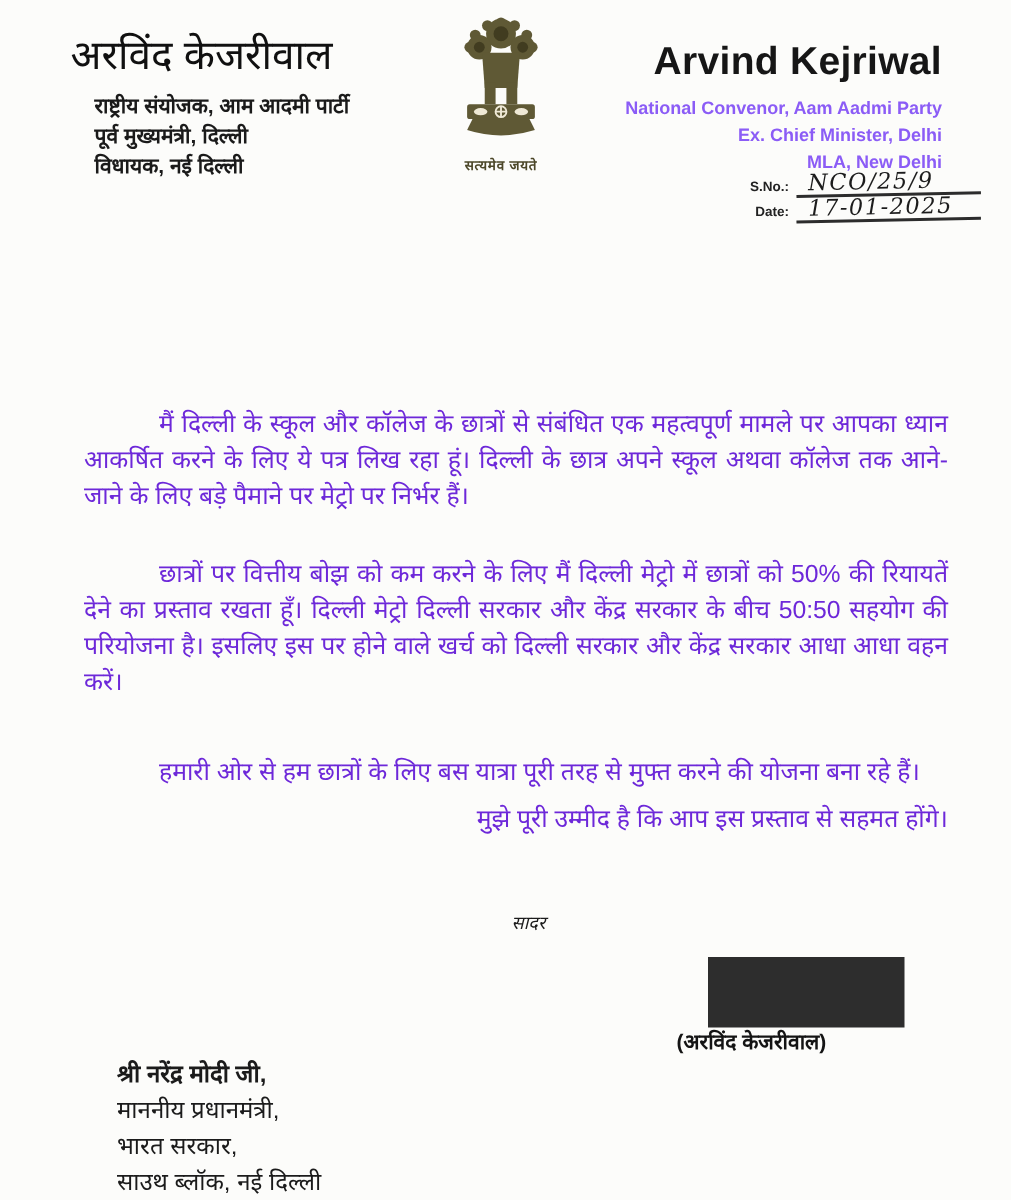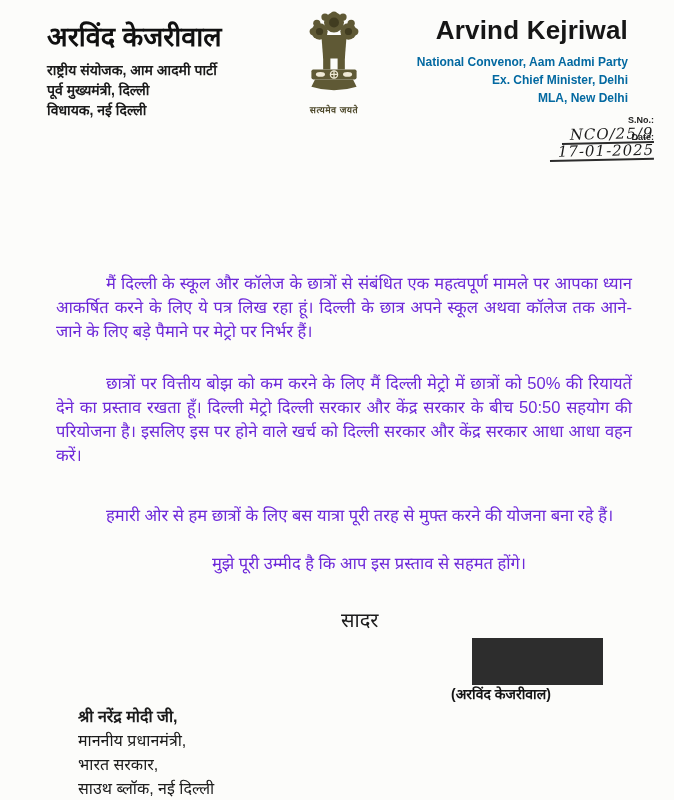--- a/index.html
+++ b/index.html
@@ -9,58 +9,58 @@
     width:674px; height:800px;
     margin:0 auto;
     background:#fcfcfa;
     font-family:"Liberation Sans","DejaVu Sans",sans-serif;
     color:#1e1e1e;
     overflow:hidden;
   }
 
   
   .hdr-left { position:absolute; left:47px; top:22px; }
-  .hindi-name { font-size:27px; font-weight:bold; color:#101010; line-height:1.15; }
-  .hindi-sub { font-size:14px; font-weight:bold; color:#1a1a1a; line-height:20px; }
+  .hindi-name { font-size:27px; font-weight:normal; color:#101010; line-height:1.15; }
+  .hindi-sub { font-size:14px; font-weight:bold; color:#1a1a1a; line-height:20px;margin-left:16px; }
   .hindi-sub.first { margin-top:7px; }
 
   .emblem-wrap { position:absolute; left:299px; top:8px; width:70px; text-align:center; }
   .emblem-wrap svg { width:58px; height:94px; display:block; margin:0 auto; }
   .emblem-caption { font-size:9px; font-weight:bold; color:#4c4729; letter-spacing:.5px; margin-top:1px; white-space:nowrap; }
 
-  .hdr-right { position:absolute; right:46px; top:15px; text-align:right; }
+  .hdr-right { position:absolute; right:46px; top:25px; text-align:right; }
   .eng-name { font-size:26px; font-weight:bold; color:#161616; letter-spacing:.2px; }
-  .eng-sub { font-size:12px; font-weight:bold; color:#0369a1; line-height:18px; }
+  .eng-sub { font-size:12px; font-weight:bold; color:#8b5cf6; line-height:18px; }
   .eng-sub.first { margin-top:7px; }
 
   .serial-block { position:absolute; right:20px; top:115px; width:158px; }
-  .serial-row { display:flex; align-items:flex-end; height:17px;flex-direction:column; }
+  .serial-row { display:flex; align-items:flex-end; height:17px; }
   .serial-label { font-size:9px; font-weight:bold; color:#222; width:30px; text-align:right; padding-bottom:3px; white-space:nowrap; }
   .serial-value {
     flex:1; margin-left:5px; padding-left:8px;
     border-bottom:2px solid #2c2c2c;
     font-family:"DejaVu Serif","Liberation Serif",serif;
     font-style:italic; font-size:15px; line-height:15px;
     color:#1c1c1c; letter-spacing:1px; white-space:nowrap;
     transform:rotate(-1.2deg); transform-origin:left bottom;
   }
 
   
   .salutation { position:absolute; left:82px; top:222px; font-size:17px; font-weight:bold; color:#151515; }
   .para {
     position:absolute; left:56px; width:576px;
     font-size:16.5px; line-height:24px; text-align:justify;
     text-indent:50px; color:#6d28d9;
   }
   .para-1 { top:271px; }
   .para-2 { top:371px; }
   .para-3 { top:503px; text-align:left; }
-  .para-4 { top:551px; text-align:center; }
+  .para-4 { top:534px; text-align:right; }
 
-  .closing { position:absolute; left:341px; top:606px; font-size:20px; color:#1b1b1b; }
+  .closing { position:absolute; left:341px; top:606px; font-size:12px; color:#1b1b1b;font-style:italic; }
 
   .sig-redaction { position:absolute; left:472px; top:638px; width:131px; height:47px; background:#2d2d2d; }
   .sig-name { position:absolute; left:451px; top:684px; font-size:14px; font-weight:bold; color:#141414; white-space:nowrap; }
 
   .recipient { position:absolute; left:78px; top:705px; font-size:16px; line-height:24px; color:#1b1b1b; }
   .recipient .bold { font-weight:bold; }
 </style>
 </head>
 <body>
 

